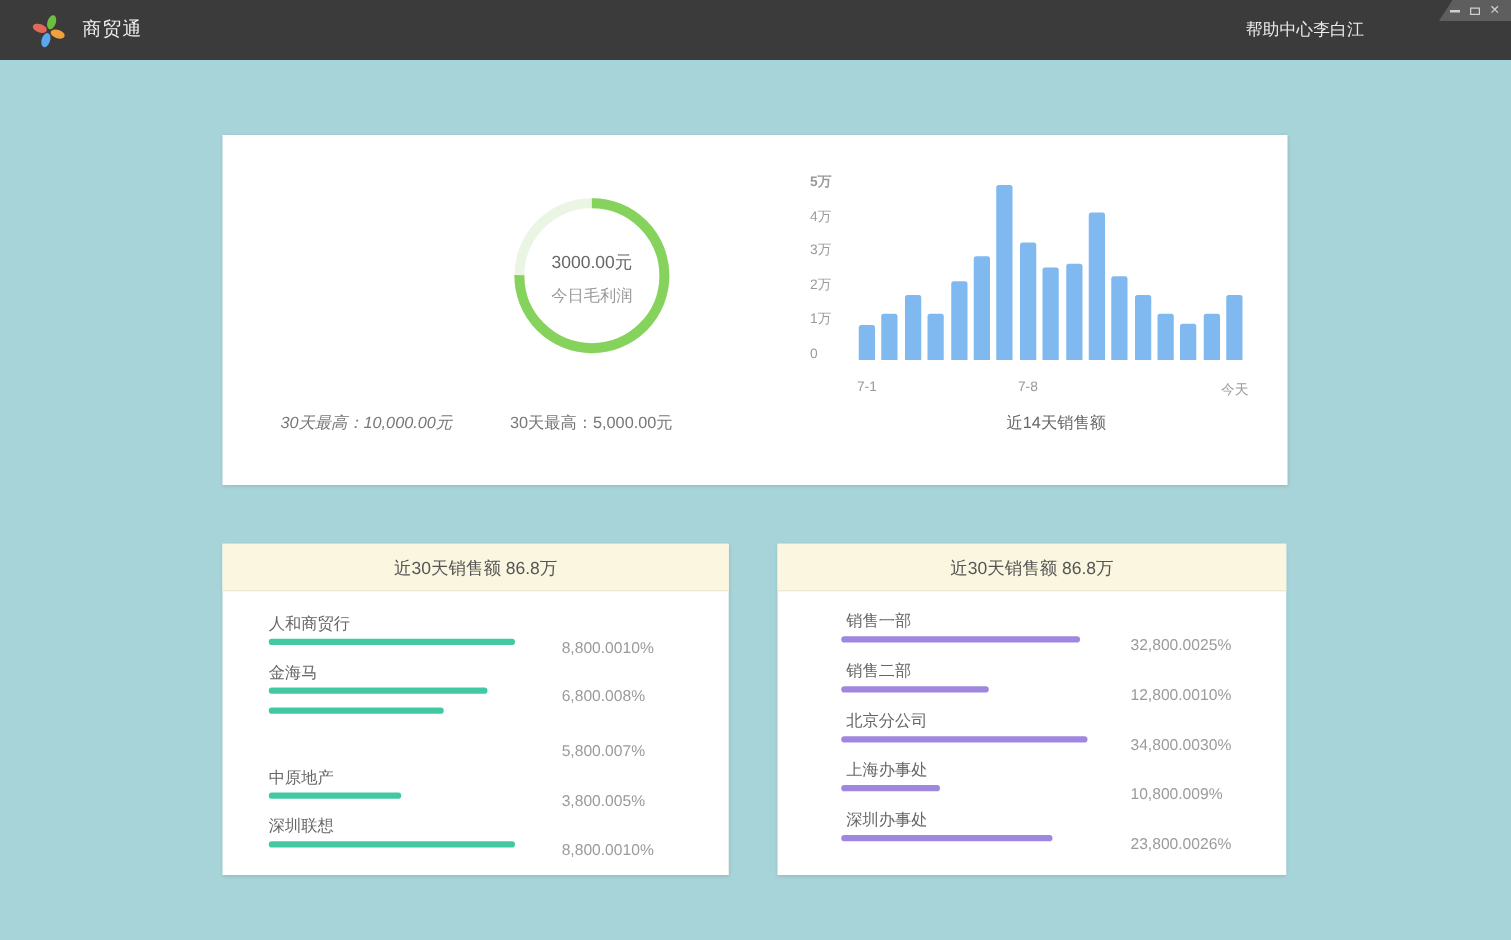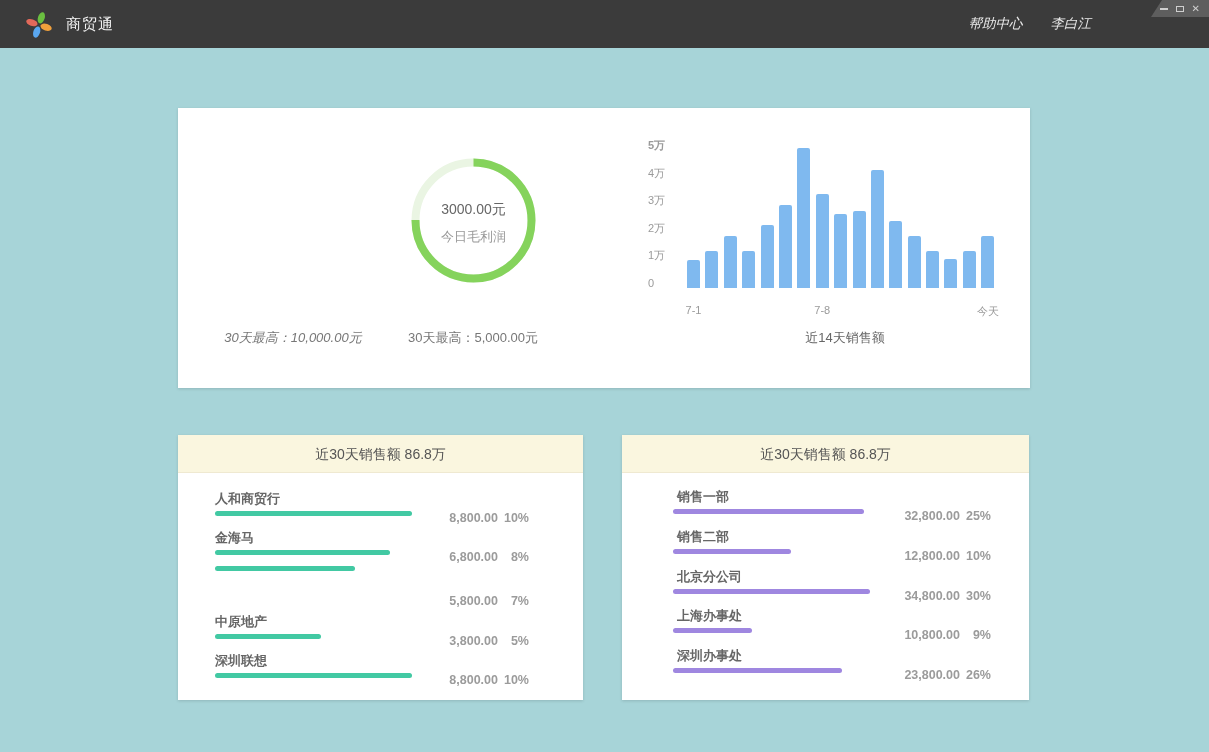--- a/index.html
+++ b/index.html
@@ -7,21 +7,21 @@
   body {
     width:1209px; height:752px; overflow:hidden; position:relative;
     background:#a7d4d8;
     font-family:"Liberation Sans", sans-serif;
   }
 
   
   .titlebar { position:absolute; top:0; left:0; width:1209px; height:48px; background:#3b3b3b; }
   .logo { position:absolute; left:24px; top:9px; width:30px; height:30px; }
   .app-name { position:absolute; left:66px; top:0; line-height:48px; color:#f2f2f2; font-size:15px; letter-spacing:1px; }
-  .tb-right { position:absolute; right:118px; top:0; height:48px; display:flex; gap:28px; align-items:center; color:#eaeaea; font-size:13.5px;font-style:italic; }
+  .tb-right { position:absolute; right:118px; top:0; height:48px; display:flex; align-items:center; color:#eaeaea; font-size:13.5px; }
   .tb-link { cursor:pointer; }
   .win-controls {
     position:absolute; right:0; top:0; width:58px; height:17px; background:#5e5e5e;
     clip-path:polygon(11px 0, 100% 0, 100% 100%, 0 100%);
     display:flex; align-items:center; justify-content:flex-end; gap:8px; padding-right:9px;
   }
   .wc { display:inline-flex; align-items:center; justify-content:center; cursor:pointer; }
   .wc-min i { display:block; width:8px; height:2px; background:#cfcfcf; }
   .wc-max i { display:block; width:8px; height:6px; border:1.5px solid #cfcfcf; }
   .wc-close { color:#cfcfcf; font-size:10px; line-height:10px; }
@@ -51,30 +51,30 @@
   .xticks { position:absolute; left:509px; top:196px; width:310px; height:14px; }
   .xtick  { position:absolute; top:0; transform:translateX(-50%); font-size:11px; color:#9a9a9a; white-space:nowrap; }
   .chart-title { position:absolute; left:567px; top:221px; width:200px; text-align:center; font-size:13px; color:#666; }
 
   
   .rank-header {
     height:38px; line-height:38px; text-align:center;
     background:#faf6df; border-bottom:1px solid #efe9d1;
     font-size:14px; color:#555;
   }
-  .rank-list { position:absolute; top:48px; left:37px; right:54px;font-weight:bold; }
+  .rank-list { position:absolute; top:48px; left:37px; right:54px; }
   .rank-card-right .rank-list { top:46px; left:51px; right:38px; }
   .rank-row { position:relative; height:39.2px; }
   .rank-card-right .rank-row { height:39.8px; }
   .rank-name { font-size:13px; color:#666; padding-top:9px; line-height:14px; }
   .rank-card-right .rank-name { margin-left:4px; }
   .rank-bar { height:5px; border-radius:2.5px; margin-top:5px; }
   .rank-val { position:absolute; right:0; top:28px; display:flex; font-size:12.5px; color:#9b9b9b; }
   .rank-amt { min-width:78px; text-align:right; }
-  .rank-pct { width:31px;  text-align:right; }
+  .rank-pct { width:31px;  }
 </style>
 </head>
 <body>
 
 <div class="titlebar">
   <svg class="logo" viewBox="0 0 32 32">
     <g transform="translate(16,17)">
       <ellipse cx="0" cy="-8" rx="3.6" ry="6.2" fill="#6abf40" transform="rotate(18)"></ellipse>
       <ellipse cx="0" cy="-8" rx="3.6" ry="6.2" fill="#f0a03c" transform="rotate(108)"></ellipse>
       <ellipse cx="0" cy="-8" rx="3.6" ry="6.2" fill="#5aa7f0" transform="rotate(198)"></ellipse>

